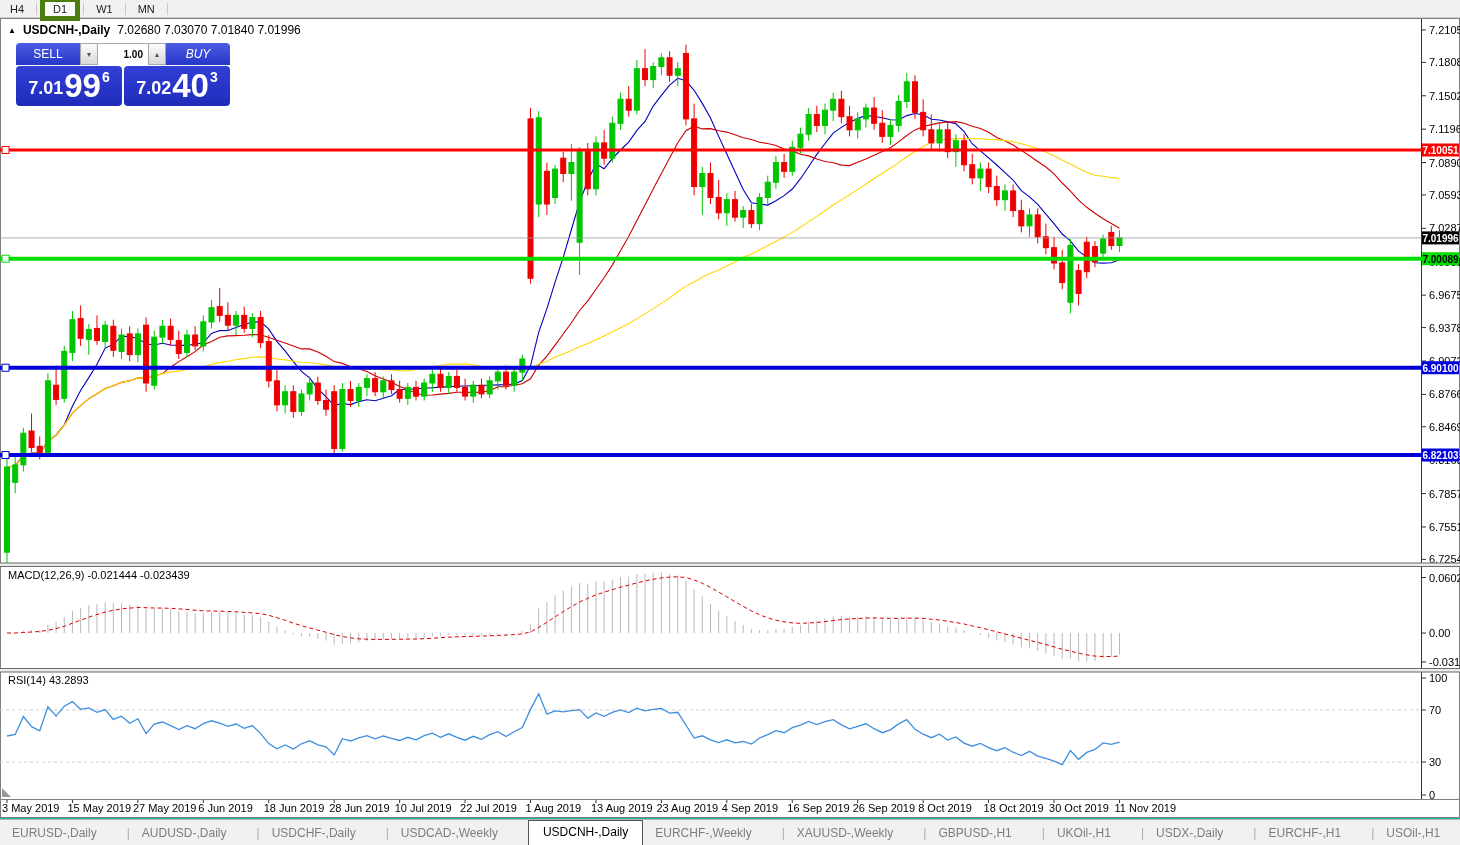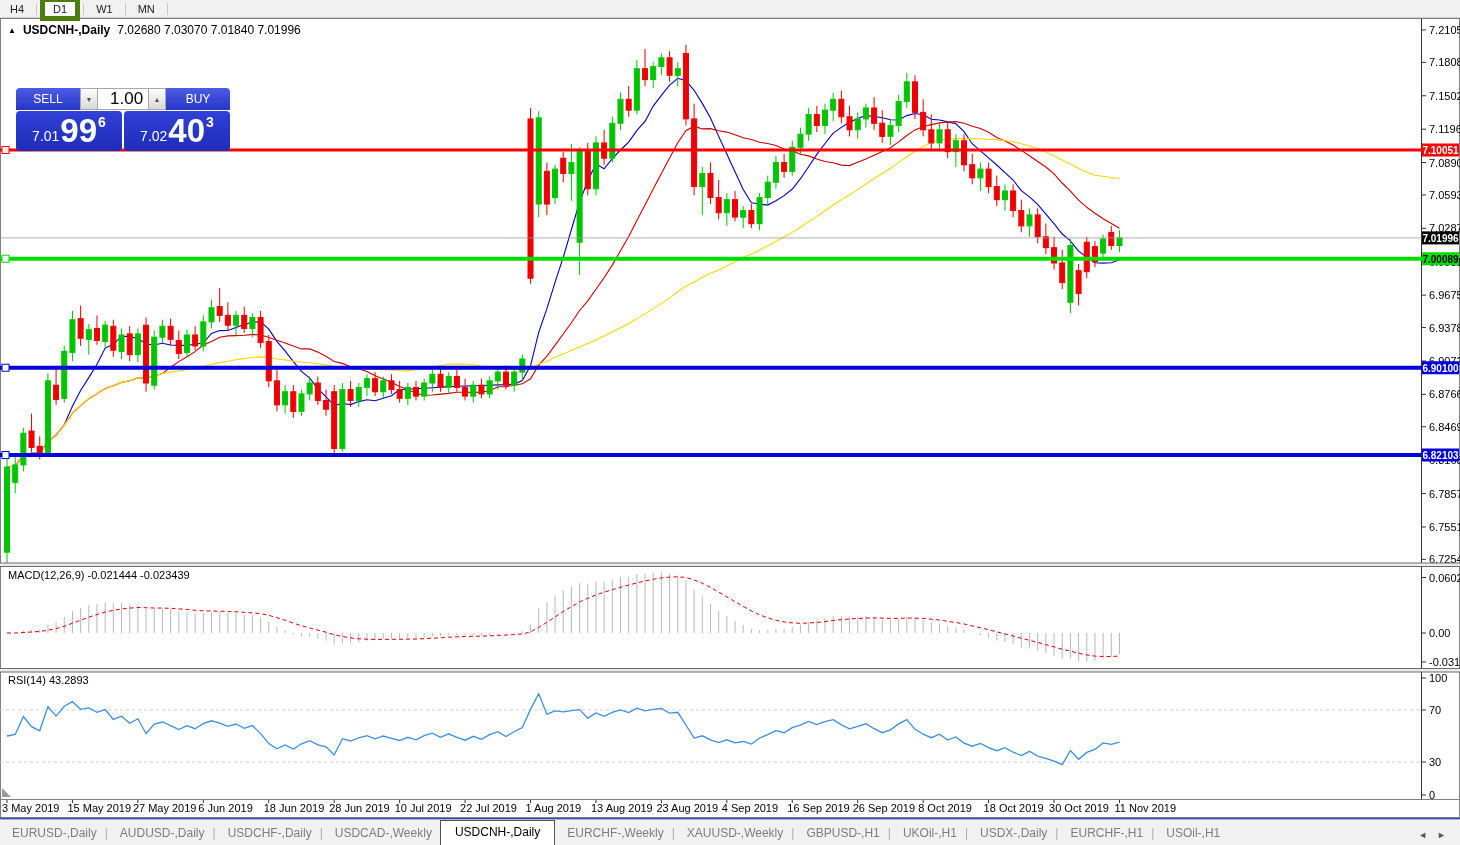--- a/index.html
+++ b/index.html
@@ -1,48 +1,48 @@
 <!DOCTYPE html>
 <html><head>
 <meta charset="utf-8">
 <style>
   html,body{margin:0;padding:0;background:#fff;font-family:"Liberation Sans",sans-serif;}
-  #stage{position:relative;width:1460px;height:845px;overflow:hidden;background:#1d4ed8;}
+  #stage{position:relative;width:1460px;height:845px;overflow:hidden;background:#14b8a6;}
   svg text{font-family:"Liberation Sans",sans-serif;}
   
   .toolbar{position:absolute;left:0;top:0;width:1460px;height:18px;background:#f1f1f1;
            border-bottom:1px solid #cfcfcf;display:flex;align-items:center;z-index:5;box-sizing:border-box;}
   .tf-btn{font-size:11px;color:#222;padding:1px 8px;margin:0 1px;cursor:default;border:1px solid transparent;}
   .tf-btn.active{background:#fbfbfb;border:5px solid #4d7c0f;}
   .tb-sep{width:1px;height:12px;background:#c8c8c8;margin:0 2px;}
   
   .chart-header{position:absolute;left:8px;top:23px;z-index:4;font-size:12px;color:#000;display:flex;gap:7px;align-items:center;}
   .chart-header .marker{font-size:8px;}
   .chart-header .title{font-weight:700;}
   
   .quote{position:absolute;left:16px;top:43px;width:214px;z-index:4;}
-  .q-row1{display:flex;height:22px;margin-top:45px;}
+  .q-row1{display:flex;height:22px;}
   .q-btn{background:linear-gradient(#4c5ce2,#2636c8);color:#fff;font-size:12px;display:flex;
          align-items:center;justify-content:center;cursor:pointer;}
   .q-sell{width:64px;border-radius:4px 0 0 0;}
-  .q-buy{width:64px;border-radius:0 4px 0 0;}
+  .q-buy{width:64px;border-radius:0 4px 0 0;font-style:italic;}
   .q-spin{width:18px;background:linear-gradient(#fcfcfc,#d8d8d8);border:1px solid #a8a8a8;box-sizing:border-box;
           font-size:7px;color:#555;display:flex;align-items:center;justify-content:center;cursor:pointer;}
   .q-vol{width:50px;border:1px solid #a8a8a8;border-left:none;border-right:none;box-sizing:border-box;}
-  .q-vol input{width:100%;height:100%;border:none;outline:none;text-align:right;font-size:17px;padding:0 5px 0 12px;box-sizing:border-box;font-family:"Liberation Sans",sans-serif;}
+  .q-vol input{width:100%;height:100%;border:none;outline:none;text-align:right;font-size:10px;padding:0 5px 0 12px;box-sizing:border-box;font-family:"Liberation Sans",sans-serif;font-weight:bold;}
   .q-row2{display:flex;gap:2px;margin-top:1px;height:40px;}
   .q-price{flex:1;background:linear-gradient(#3140d6,#1f2cba);border-radius:4px;color:#fff;display:flex;
            align-items:center;justify-content:center;cursor:pointer;}
-  .px-small{font-size:14px;font-weight:400;align-self:flex-end;margin-bottom:7px;}
+  .px-small{font-size:18px;font-weight:700;align-self:flex-end;margin-bottom:7px;}
   .px-big{font-size:33px;font-weight:700;line-height:36px;margin:12px 1px;}
   .px-sup{font-size:14px;font-weight:700;align-self:flex-start;margin-top:3px;}
   
   .tabbar{position:absolute;left:0;top:819px;width:1460px;height:26px;background:#f1f1f1;border-top:1px solid #b5b5b5;
           display:flex;align-items:flex-end;z-index:5;box-sizing:border-box;font-size:12px;}
-  .tab{color:#7d7d7d;padding:4px 8px 5px 12px;cursor:pointer;white-space:nowrap;}
+  .tab{color:#7d7d7d;padding:4px 30px 5px 12px;cursor:pointer;white-space:nowrap;}
   .tab.active{background:#fff;color:#000;border:1px solid #555;border-bottom:none;padding:4px 14px 6px 14px;margin-top:-2px;}
   .tab-sep{color:#adadad;padding:4px 0 5px 0;}
   .tab-nav{margin-left:auto;display:flex;gap:10px;padding:4px 14px 5px 0;color:#555;font-size:9px;}
   .tab-nav span{cursor:pointer;}
 </style>
 </head>
 <body>
 
 <div id="stage">
 

